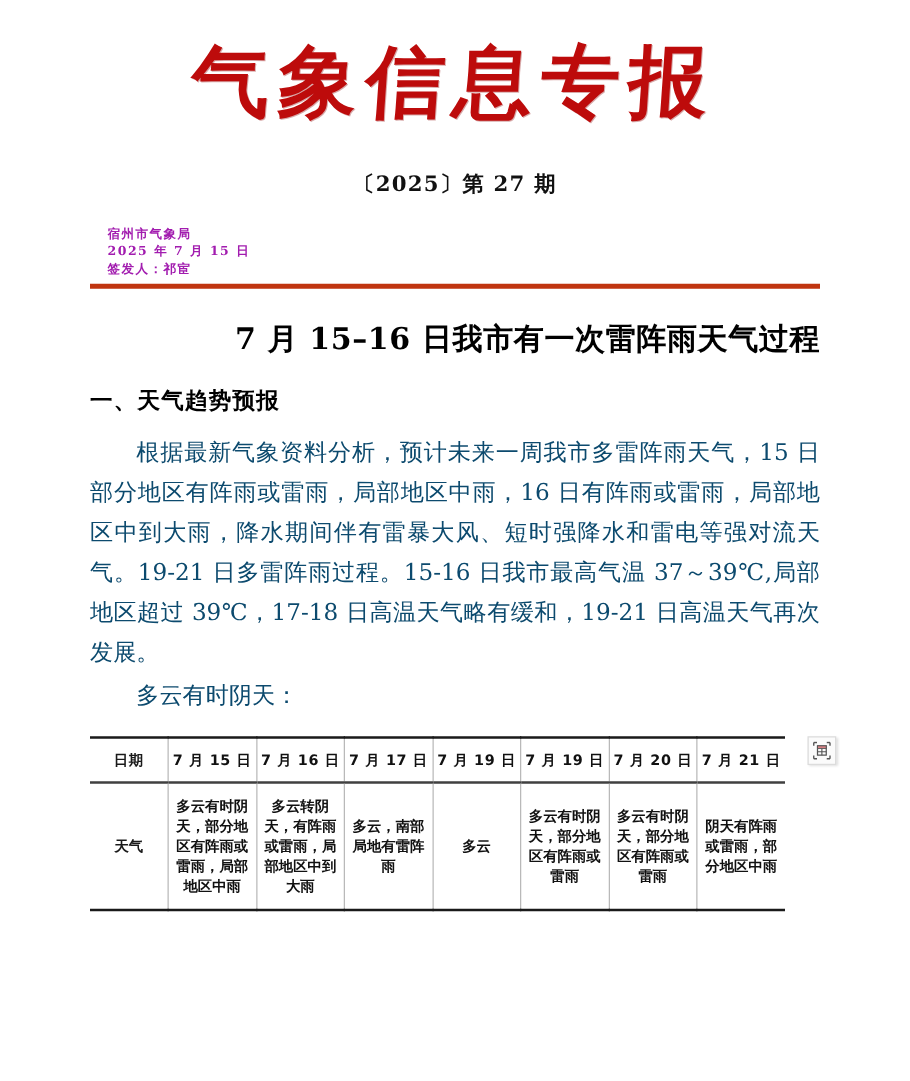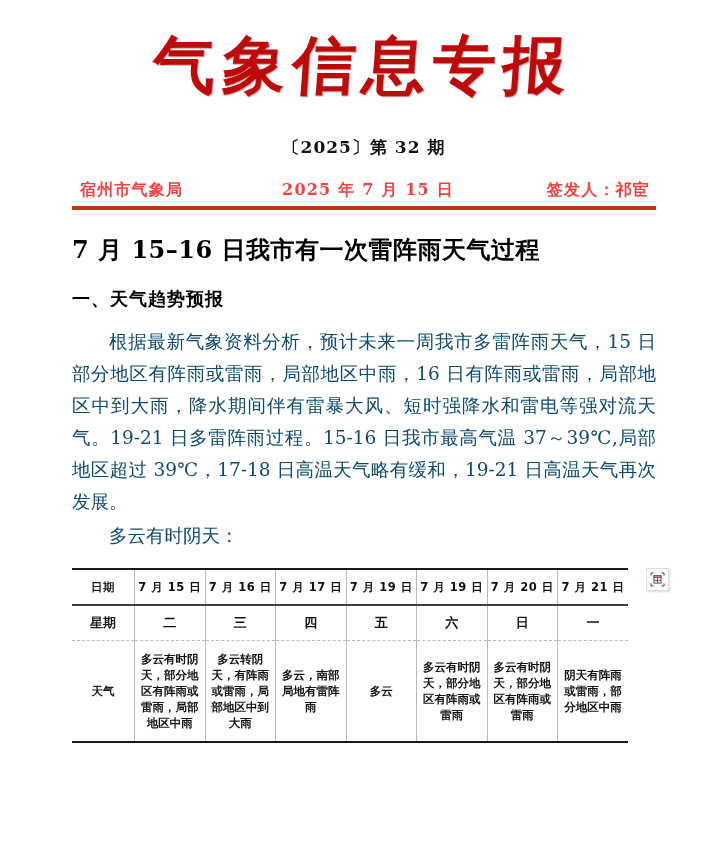--- a/index.html
+++ b/index.html
@@ -45,39 +45,40 @@
     font-weight: bold;
     color: #111111;
     letter-spacing: 1px;
   }
 
   .header-row {
     margin-top: 21px;
     display: flex;
     justify-content: space-between;
     align-items: baseline;
-    color: #ef4444;
-    font-family: "DejaVu Serif", serif;
-    font-size: 16px;
+    color: #a21caf;
+    font-family: "DejaVu Serif", serif;
+    font-size: 10px;
     font-weight: bold;
     letter-spacing: 1.2px;
     padding: 0 6px 0 8px;
+    flex-direction: column;
   }
   .header-row .hdr-date { margin-left: 6px; }
 
   .red-rule {
     margin-top: 5px;
     height: 4px;
     background: #c03510;
     width: 100%;
   }
 
   
   .doc-title {
-    text-align: left;
+    text-align: right;
     margin-top: 24px;
     font-family: "DejaVu Serif", serif;
     font-size: 24px;
     font-weight: bold;
     color: #000000;
     letter-spacing: 0.5px;
     white-space: nowrap;
   }
 
   .section-title {
@@ -184,21 +185,21 @@
   }
   .table-icon-btn svg { display: block; }
 </style>
 </head>
 <body>
 
 <div class="page">
 
   <div class="masthead">气象信息专报</div>
 
-  <div class="issue-line">〔2025〕第 32 期</div>
+  <div class="issue-line">〔2025〕第 27 期</div>
 
   <div class="header-row">
     <span>宿州市气象局</span>
     <span class="hdr-date">2025 年 7 月 15 日</span>
     <span>签发人：祁宦</span>
   </div>
 
   <div class="red-rule"></div>
 
   <div class="doc-title">7 月 15–16 日我市有一次雷阵雨天气过程</div>
@@ -216,30 +217,20 @@
         <tr class="r-date">
           <td class="rowlabel">日期</td>
           <td>7 月 15 日</td>
           <td>7 月 16 日</td>
           <td>7 月 17 日</td>
           <td>7 月 19 日</td>
           <td>7 月 19 日</td>
           <td>7 月 20 日</td>
           <td class="lastcol">7 月 21 日</td>
         </tr>
-        <tr class="r-week">
-          <td class="rowlabel">星期</td>
-          <td>二</td>
-          <td>三</td>
-          <td>四</td>
-          <td>五</td>
-          <td>六</td>
-          <td>日</td>
-          <td class="lastcol">一</td>
-        </tr>
         <tr class="r-weather">
           <td class="rowlabel">天气</td>
           <td>多云有时阴天，部分地区有阵雨或雷雨，局部地区中雨</td>
           <td>多云转阴天，有阵雨或雷雨，局部地区中到大雨</td>
           <td>多云，南部局地有雷阵雨</td>
           <td>多云</td>
           <td>多云有时阴天，部分地区有阵雨或雷雨</td>
           <td>多云有时阴天，部分地区有阵雨或雷雨</td>
           <td class="lastcol">阴天有阵雨或雷雨，部分地区中雨</td>
         </tr>

